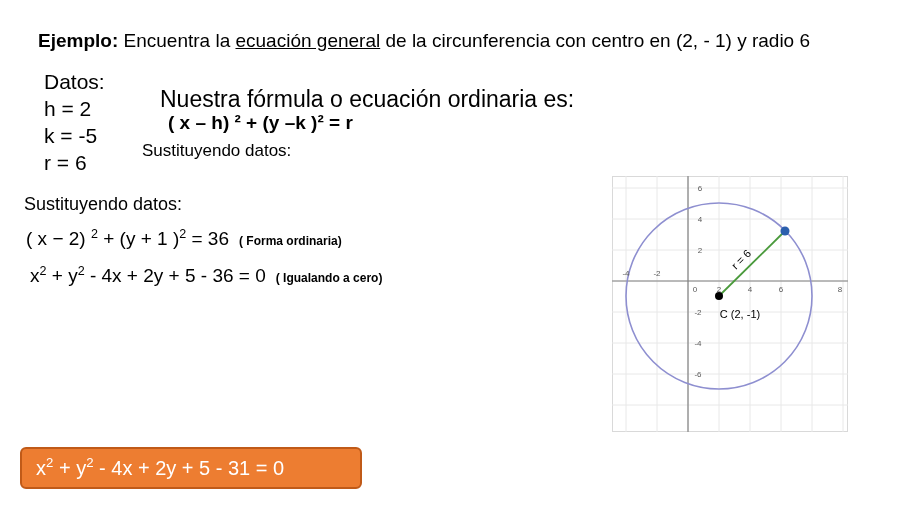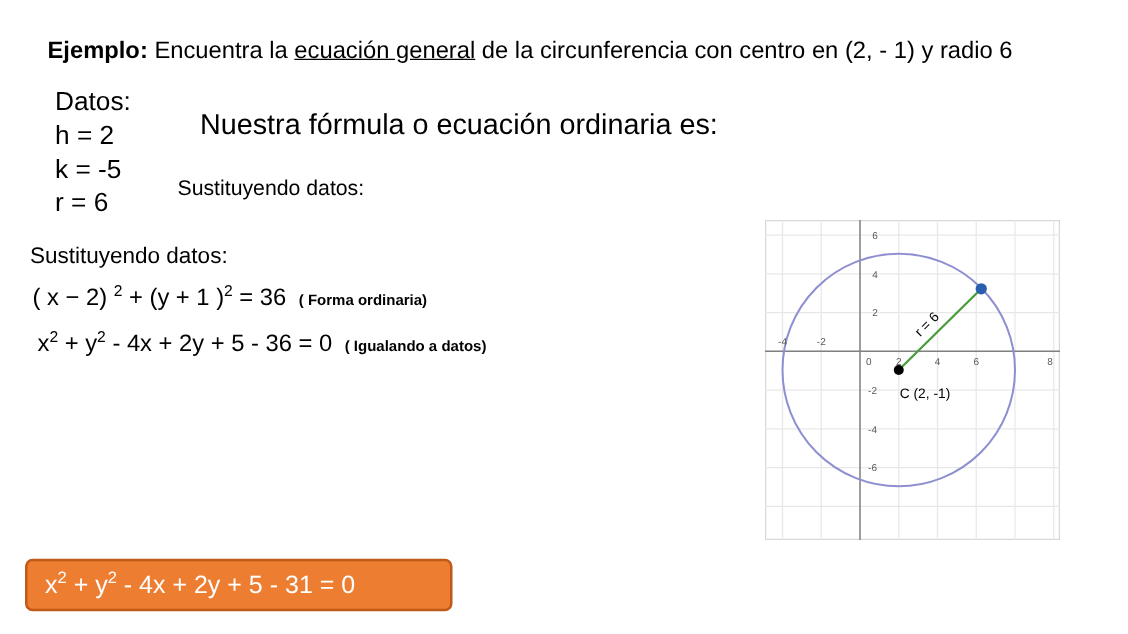--- a/index.html
+++ b/index.html
@@ -142,30 +142,31 @@
   </div>
 
   <div class="datos">
     <div>Datos:</div>
     <div>h = 2</div>
     <div>k = -5</div>
     <div>r = 6</div>
   </div>
 
   <div class="formula-intro">Nuestra fórmula o ecuación ordinaria es:</div>
+  <div class="formula-main">( x – h) ²  +   (y –k )² = r</div>
   <div class="formula-sub">Sustituyendo datos:</div>
 
   <div class="sust-label">Sustituyendo datos:</div>
 
   <div class="steps">
     <div class="step s1">
       <span class="eq">( x − 2) <sup>2</sup>  +   (y + 1 )<sup>2</sup>  =  36</span><span class="note">( Forma ordinaria)</span>
     </div>
     <div class="step s4">
-      <span class="eq">x<sup>2</sup> + y<sup>2</sup> -  4x + 2y + 5  - 36 =  0</span><span class="note">( Igualando a datos)</span>
+      <span class="eq">x<sup>2</sup> + y<sup>2</sup> -  4x + 2y + 5  - 36 =  0</span><span class="note">( Igualando a cero)</span>
     </div>
   </div>
 
   <div class="final-box">
     <span class="txt">x<sup>2</sup> + y<sup>2</sup> -  4x + 2y + 5  - 31 =  0</span>
   </div>
 
   <div class="graph">
     <svg width="236" height="256" viewBox="0 0 236 256" xmlns="http://www.w3.org/2000/svg">
 

